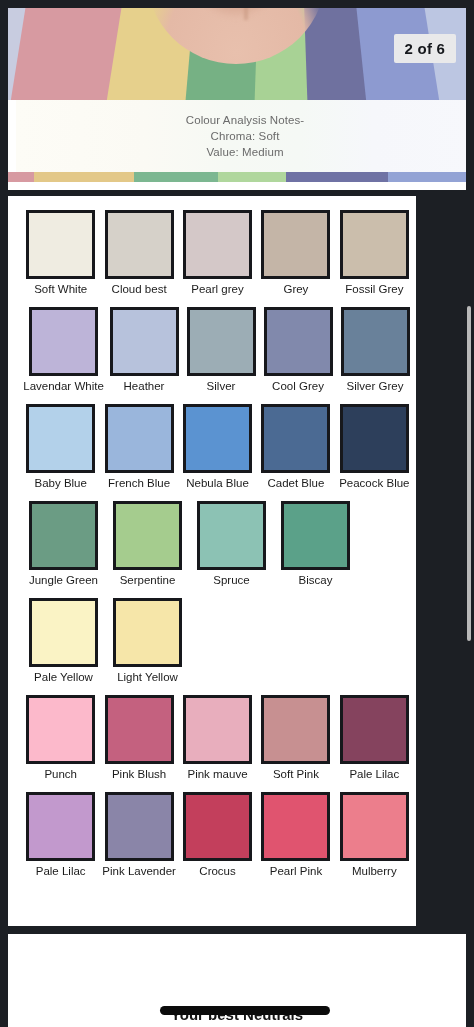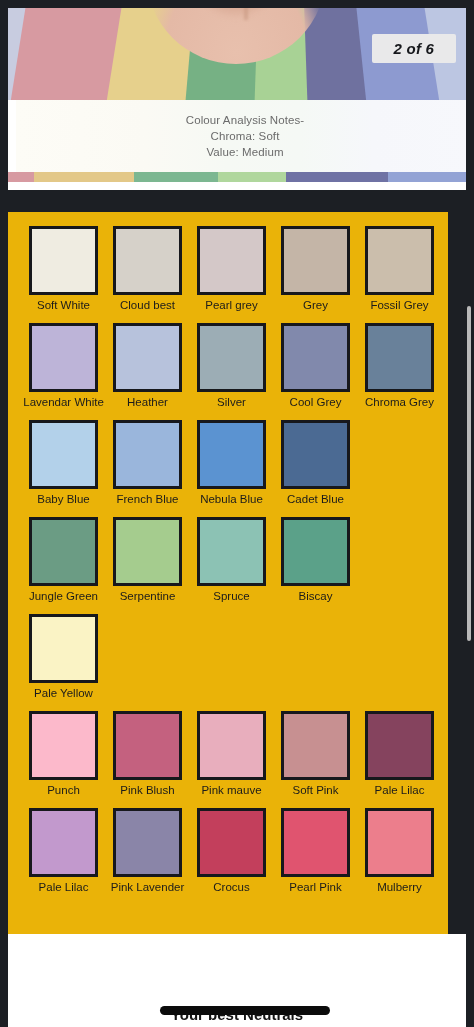--- a/index.html
+++ b/index.html
@@ -108,34 +108,33 @@
   .fan-strip span { height: 100%; }
 
   .page-badge {
     position: absolute;
     right: 10px;
     top: 26px;
     background: #e9e9ea;
     color: #16181c;
     font-size: 15px;
     font-weight: bold;
-    padding: 6px 22px;
+    padding: 6px 11px;
     border-radius: 2px;
     letter-spacing: .2px;
-    font-style: italic;
   }
 
   
   .swatch-card {
     position: absolute;
     left: 8px;
-    top: 212px;
-    width: 440px;
+    top: 196px;
+    width: 408px;
     height: 730px;
-    background: #eab308;
+    background: #ffffff;
     overflow: hidden;
   }
 
   .swatch-rows {
     padding: 14px 0 0 0;
   }
 
   .swatch-row {
     display: flex;
     height: 97px;
@@ -286,40 +285,44 @@
         <div class="swatch-cell">
           <div class="swatch-chip" style="background: rgb(156, 173, 181);"></div>
           <div class="swatch-label">Silver</div>
         </div>
         <div class="swatch-cell">
           <div class="swatch-chip" style="background: rgb(129, 137, 172);"></div>
           <div class="swatch-label">Cool Grey</div>
         </div>
         <div class="swatch-cell">
           <div class="swatch-chip" style="background: rgb(105, 129, 154);"></div>
-          <div class="swatch-label">Chroma Grey</div>
+          <div class="swatch-label">Silver Grey</div>
         </div>
       </div>
       <div class="swatch-row">
         <div class="swatch-cell">
           <div class="swatch-chip" style="background: rgb(179, 209, 234);"></div>
           <div class="swatch-label">Baby Blue</div>
         </div>
         <div class="swatch-cell">
           <div class="swatch-chip" style="background: rgb(154, 182, 220);"></div>
           <div class="swatch-label">French Blue</div>
         </div>
         <div class="swatch-cell">
           <div class="swatch-chip" style="background: rgb(91, 147, 209);"></div>
           <div class="swatch-label">Nebula Blue</div>
         </div>
         <div class="swatch-cell">
           <div class="swatch-chip" style="background: rgb(75, 106, 147);"></div>
           <div class="swatch-label">Cadet Blue</div>
         </div>
+        <div class="swatch-cell">
+          <div class="swatch-chip" style="background: rgb(45, 63, 91);"></div>
+          <div class="swatch-label">Peacock Blue</div>
+        </div>
       </div>
       <div class="swatch-row">
         <div class="swatch-cell">
           <div class="swatch-chip" style="background: rgb(107, 156, 132);"></div>
           <div class="swatch-label">Jungle Green</div>
         </div>
         <div class="swatch-cell">
           <div class="swatch-chip" style="background: rgb(165, 204, 142);"></div>
           <div class="swatch-label">Serpentine</div>
         </div>
@@ -329,20 +332,24 @@
         </div>
         <div class="swatch-cell">
           <div class="swatch-chip" style="background: rgb(91, 161, 137);"></div>
           <div class="swatch-label">Biscay</div>
         </div>
       </div>
       <div class="swatch-row">
         <div class="swatch-cell">
           <div class="swatch-chip" style="background: rgb(250, 243, 197);"></div>
           <div class="swatch-label">Pale Yellow</div>
+        </div>
+        <div class="swatch-cell">
+          <div class="swatch-chip" style="background: rgb(246, 230, 169);"></div>
+          <div class="swatch-label">Light Yellow</div>
         </div>
       </div>
       <div class="swatch-row">
         <div class="swatch-cell">
           <div class="swatch-chip" style="background: rgb(252, 185, 203);"></div>
           <div class="swatch-label">Punch</div>
         </div>
         <div class="swatch-cell">
           <div class="swatch-chip" style="background: rgb(196, 97, 127);"></div>
           <div class="swatch-label">Pink Blush</div>

